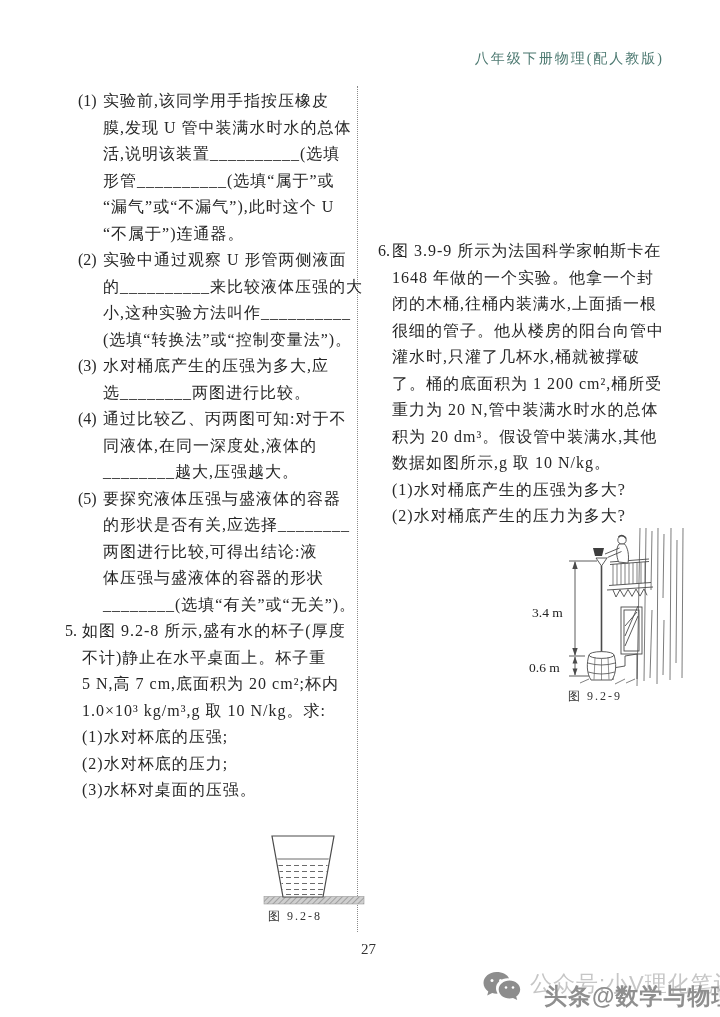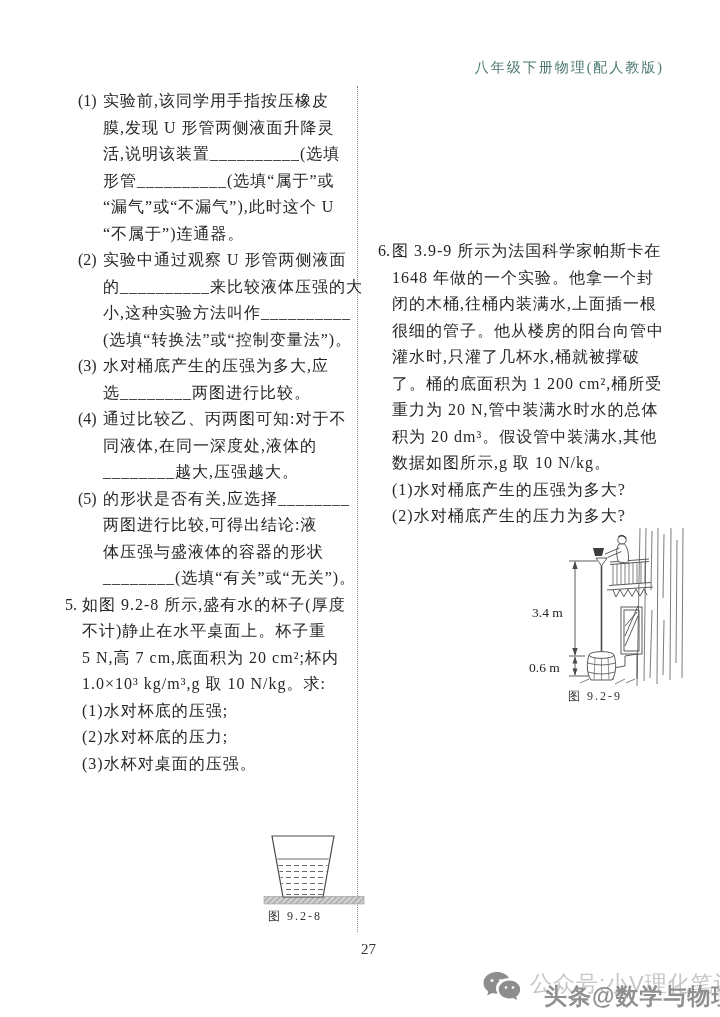--- a/index.html
+++ b/index.html
@@ -6,21 +6,20 @@
   .page {
     position:relative; width:720px; height:1017px; margin:0 auto;
     background:#ffffff; overflow:hidden;
     font-family:"Liberation Serif","DejaVu Serif",serif;
     color:#262626;
   }
   .header {
     position:absolute; top:50px; left:0; width:664px;
     text-align:right; font-size:14px; letter-spacing:2px;
     color:#4e7a72;
-    margin-top:9px;
   }
   .divider {
     position:absolute; left:357px; top:86px; height:846px; width:0;
     border-left:1px dotted #8a8a8a;
   }
   .col { position:absolute; font-size:16px; line-height:26.5px; }
   .col-left  { left:65px;  top:88px;  width:290px; }
   .col-right { left:378px; top:238px; width:295px; }
   .item { position:relative; }
   .item > .label { position:absolute; left:0; top:0; letter-spacing:0; }
@@ -62,21 +61,21 @@
 
   <div class="header">八年级下册物理(配人教版)</div>
 
   <div class="divider"></div>
 
   <div class="col col-left">
     <div class="item sub-item">
       <span class="label">(1)</span>
       <div>
           <div class="line">实验前,该同学用手指按压橡皮</div>
-          <div class="line">膜,发现 U 形管两侧液面升降灵</div>
+          <div class="line">膜,发现 U 管中装满水时水的总体</div>
           <div class="line">活,说明该装置__________(选填</div>
           <div class="line">形管__________(选填“属于”或</div>
           <div class="line">“漏气”或“不漏气”),此时这个 U</div>
           <div class="line">“不属于”)连通器。</div>
         </div>
     </div>
     <div class="item sub-item">
       <span class="label">(2)</span>
       <div>
           <div class="line">实验中通过观察 U 形管两侧液面</div>
@@ -96,20 +95,21 @@
       <span class="label">(4)</span>
       <div>
           <div class="line">通过比较乙、丙两图可知:对于不</div>
           <div class="line">同液体,在同一深度处,液体的</div>
           <div class="line">________越大,压强越大。</div>
         </div>
     </div>
     <div class="item sub-item">
       <span class="label">(5)</span>
       <div>
+          <div class="line">要探究液体压强与盛液体的容器</div>
           <div class="line">的形状是否有关,应选择________</div>
           <div class="line">两图进行比较,可得出结论:液</div>
           <div class="line">体压强与盛液体的容器的形状</div>
           <div class="line">________(选填“有关”或“无关”)。</div>
         </div>
     </div>
     <div class="item main-item">
       <span class="label">5.</span>
       <div>
           <div class="line">如图 9.2-8 所示,盛有水的杯子(厚度</div>

